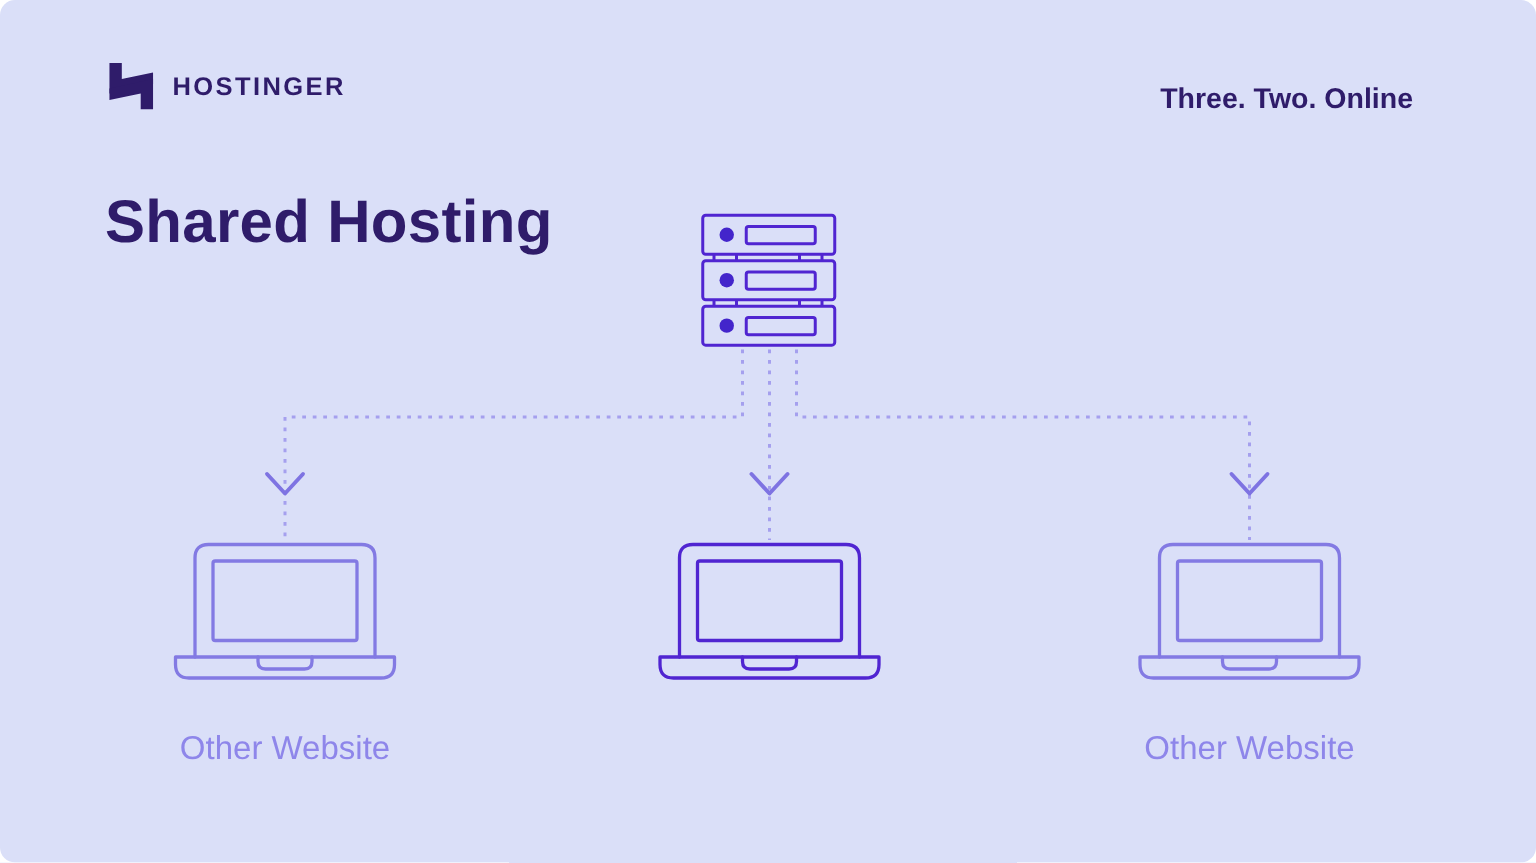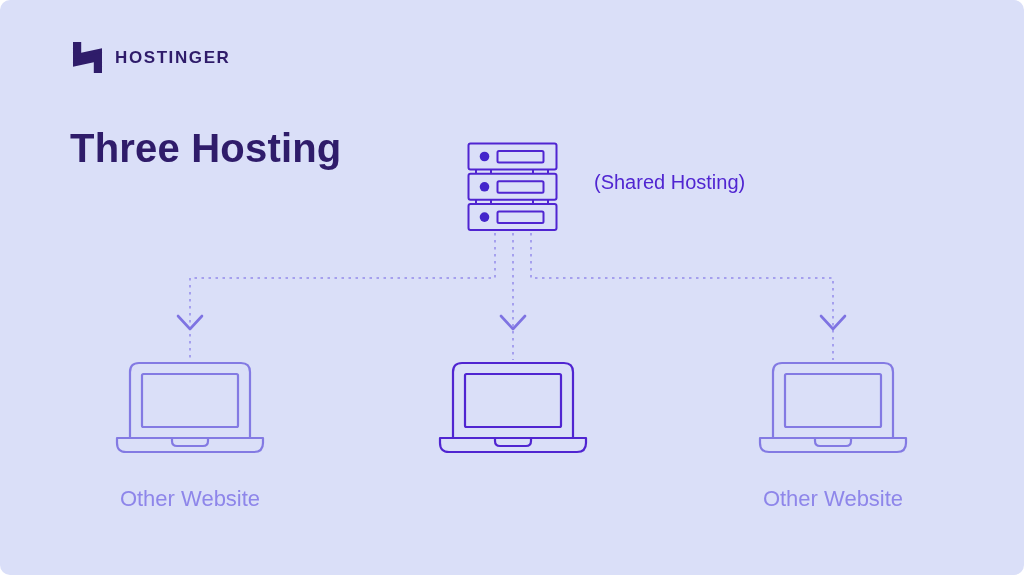--- a/index.html
+++ b/index.html
@@ -118,22 +118,23 @@
 
 <div class="canvas">
 
   <div class="brand">
     <svg class="brand-mark" viewBox="0 0 34 32" aria-hidden="true">
       <path d="M2,0 h8.5 v11 L32,6.5 v8 L2,21 Z"></path>
       <path d="M32,32 h-8.5 V21 L2,25.5 v-8 L32,11 Z"></path>
     </svg>
     <span class="brand-name">HOSTINGER</span>
   </div>
+  <div class="tagline">Three. Two. Online</div>
 
-  <h1 class="page-title">Three Hosting</h1>
+  <h1 class="page-title">Shared Hosting</h1>
 
   <svg class="connectors" viewBox="0 0 1024 575" aria-hidden="true">
     <path class="dash-line" d="M495,233 V278 H190 V360"></path>
     <path class="dash-line" d="M513,233 V360"></path>
     <path class="dash-line" d="M531,233 V278 H833 V360"></path>
     <path class="chevron" d="M178,316 L190,329 L202,316"></path>
     <path class="chevron" d="M501,316 L513,329 L525,316"></path>
     <path class="chevron" d="M821,316 L833,329 L845,316"></path>
   </svg>
 
@@ -151,21 +152,20 @@
     <circle class="dot" cx="17.5" cy="14.5" r="4.8"></circle>
     <circle class="dot" cx="17.5" cy="44.8" r="4.8"></circle>
     <circle class="dot" cx="17.5" cy="75.1" r="4.8"></circle>
 
     <rect class="slot" x="30.5" y="9" width="46" height="11.5" rx="1.5"></rect>
     <rect class="slot" x="30.5" y="39.3" width="46" height="11.5" rx="1.5"></rect>
     <rect class="slot" x="30.5" y="69.6" width="46" height="11.5" rx="1.5"></rect>
   </svg>
 
   <div class="server-caption">
-    <span class="server-sub">(Shared Hosting)</span>
   </div>
 
   <svg id="laptop-left" class="laptop laptop--muted" viewBox="0 0 150 95" aria-hidden="true">
     <path d="M15,78 V12 q0,-9 9,-9 h102 q9,0 9,9 v66"></path>
     <rect x="27" y="14" width="96" height="53" rx="1.5"></rect>
     <path d="M2,78 h146 v5 q0,9 -9,9 H11 q-9,0 -9,-9 z"></path>
     <path d="M57,78 v3 q0,5 5,5 h26 q5,0 5,-5 v-3"></path>
   </svg>
   <svg id="laptop-center" class="laptop laptop--primary" viewBox="0 0 150 95" aria-hidden="true">
     <path d="M15,78 V12 q0,-9 9,-9 h102 q9,0 9,9 v66"></path>

